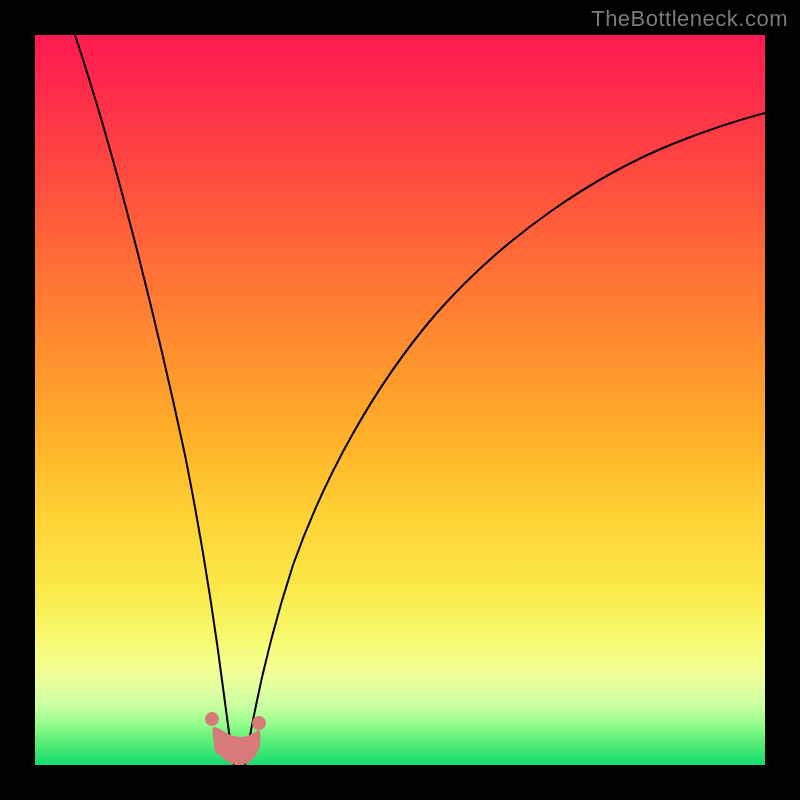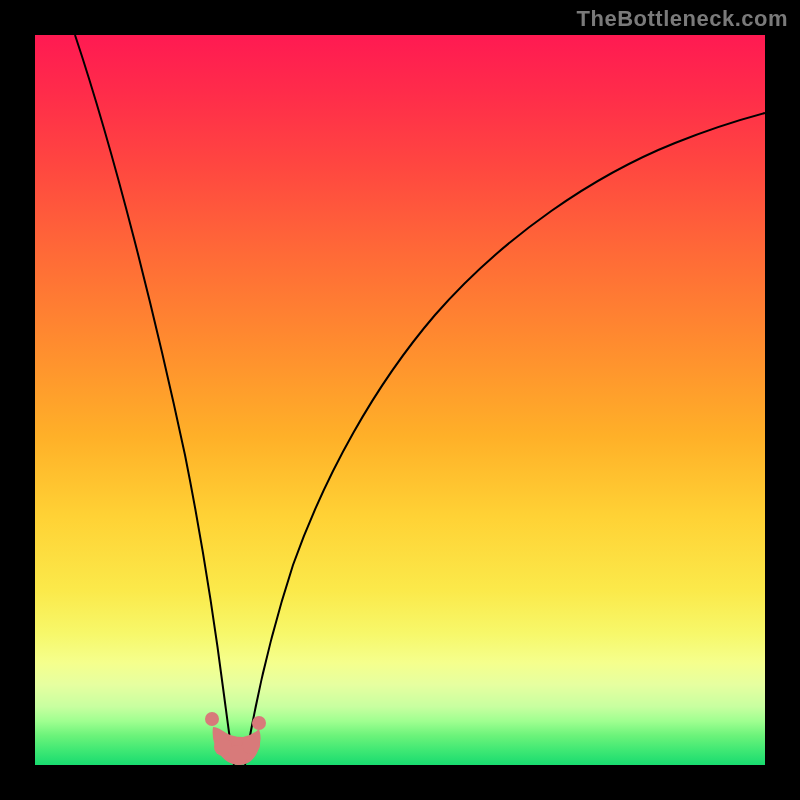--- a/index.html
+++ b/index.html
@@ -44,21 +44,21 @@
       #18db6f 100%
     );
   }
   .watermark {
     position: absolute;
     top: 6px;
     right: 12px;
     color: #7a7a7a;
     font-size: 22px;
     letter-spacing: 0.5px;
-    font-weight: 700;
+    font-weight: 400;
   }
   svg.curve {
     position: absolute;
     left: 0;
     top: 0;
     width: 730px;
     height: 730px;
     overflow: visible;
   }
   .curve-path {

